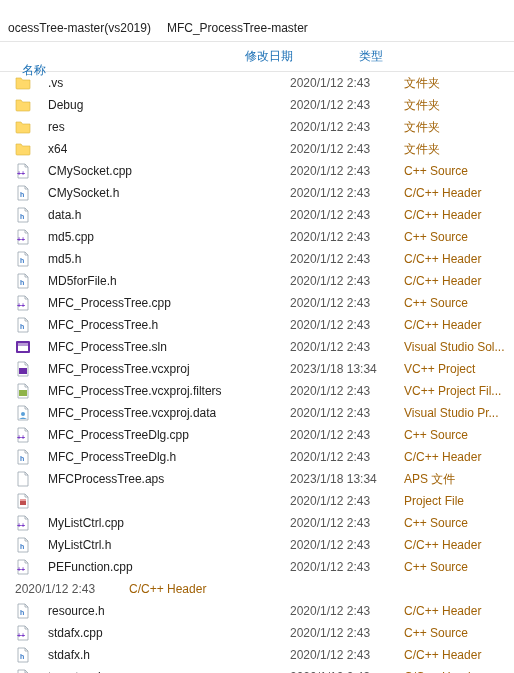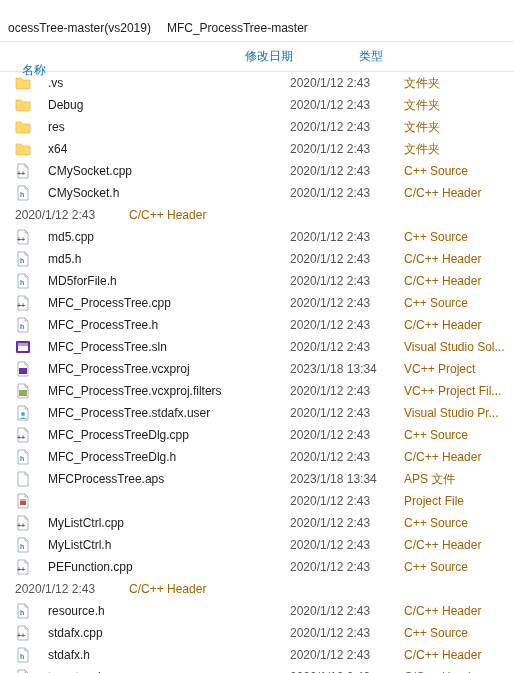--- a/index.html
+++ b/index.html
@@ -149,20 +149,28 @@
           <svg viewBox="0 0 16 16">
             <use href="#ico-h"></use>
           </svg>
         </span>
         <span class="fname">CMySocket.h</span>
       </div>
       <div class="col-date">2020/1/12 2:43</div>
       <div class="col-type">C/C++ Header</div>
     </div>
     <div class="row">
+      <div class="col-name">
+        <span class="icon">
+          <svg viewBox="0 0 16 16">
+            <use href="#ico-h"></use>
+          </svg>
+        </span>
+        <span class="fname">data.h</span>
+      </div>
       <div class="col-date">2020/1/12 2:43</div>
       <div class="col-type">C/C++ Header</div>
     </div>
     <div class="row">
       <div class="col-name">
         <span class="icon">
           <svg viewBox="0 0 16 16">
             <use href="#ico-cpp"></use>
           </svg>
         </span>
@@ -255,21 +263,21 @@
       <div class="col-date">2020/1/12 2:43</div>
       <div class="col-type">VC++ Project Fil...</div>
     </div>
     <div class="row">
       <div class="col-name">
         <span class="icon">
           <svg viewBox="0 0 16 16">
             <use href="#ico-vcxuser"></use>
           </svg>
         </span>
-        <span class="fname">MFC_ProcessTree.stdafx.user</span>
+        <span class="fname">MFC_ProcessTree.vcxproj.data</span>
       </div>
       <div class="col-date">2020/1/12 2:43</div>
       <div class="col-type">Visual Studio Pr...</div>
     </div>
     <div class="row">
       <div class="col-name">
         <span class="icon">
           <svg viewBox="0 0 16 16">
             <use href="#ico-cpp"></use>
           </svg>

